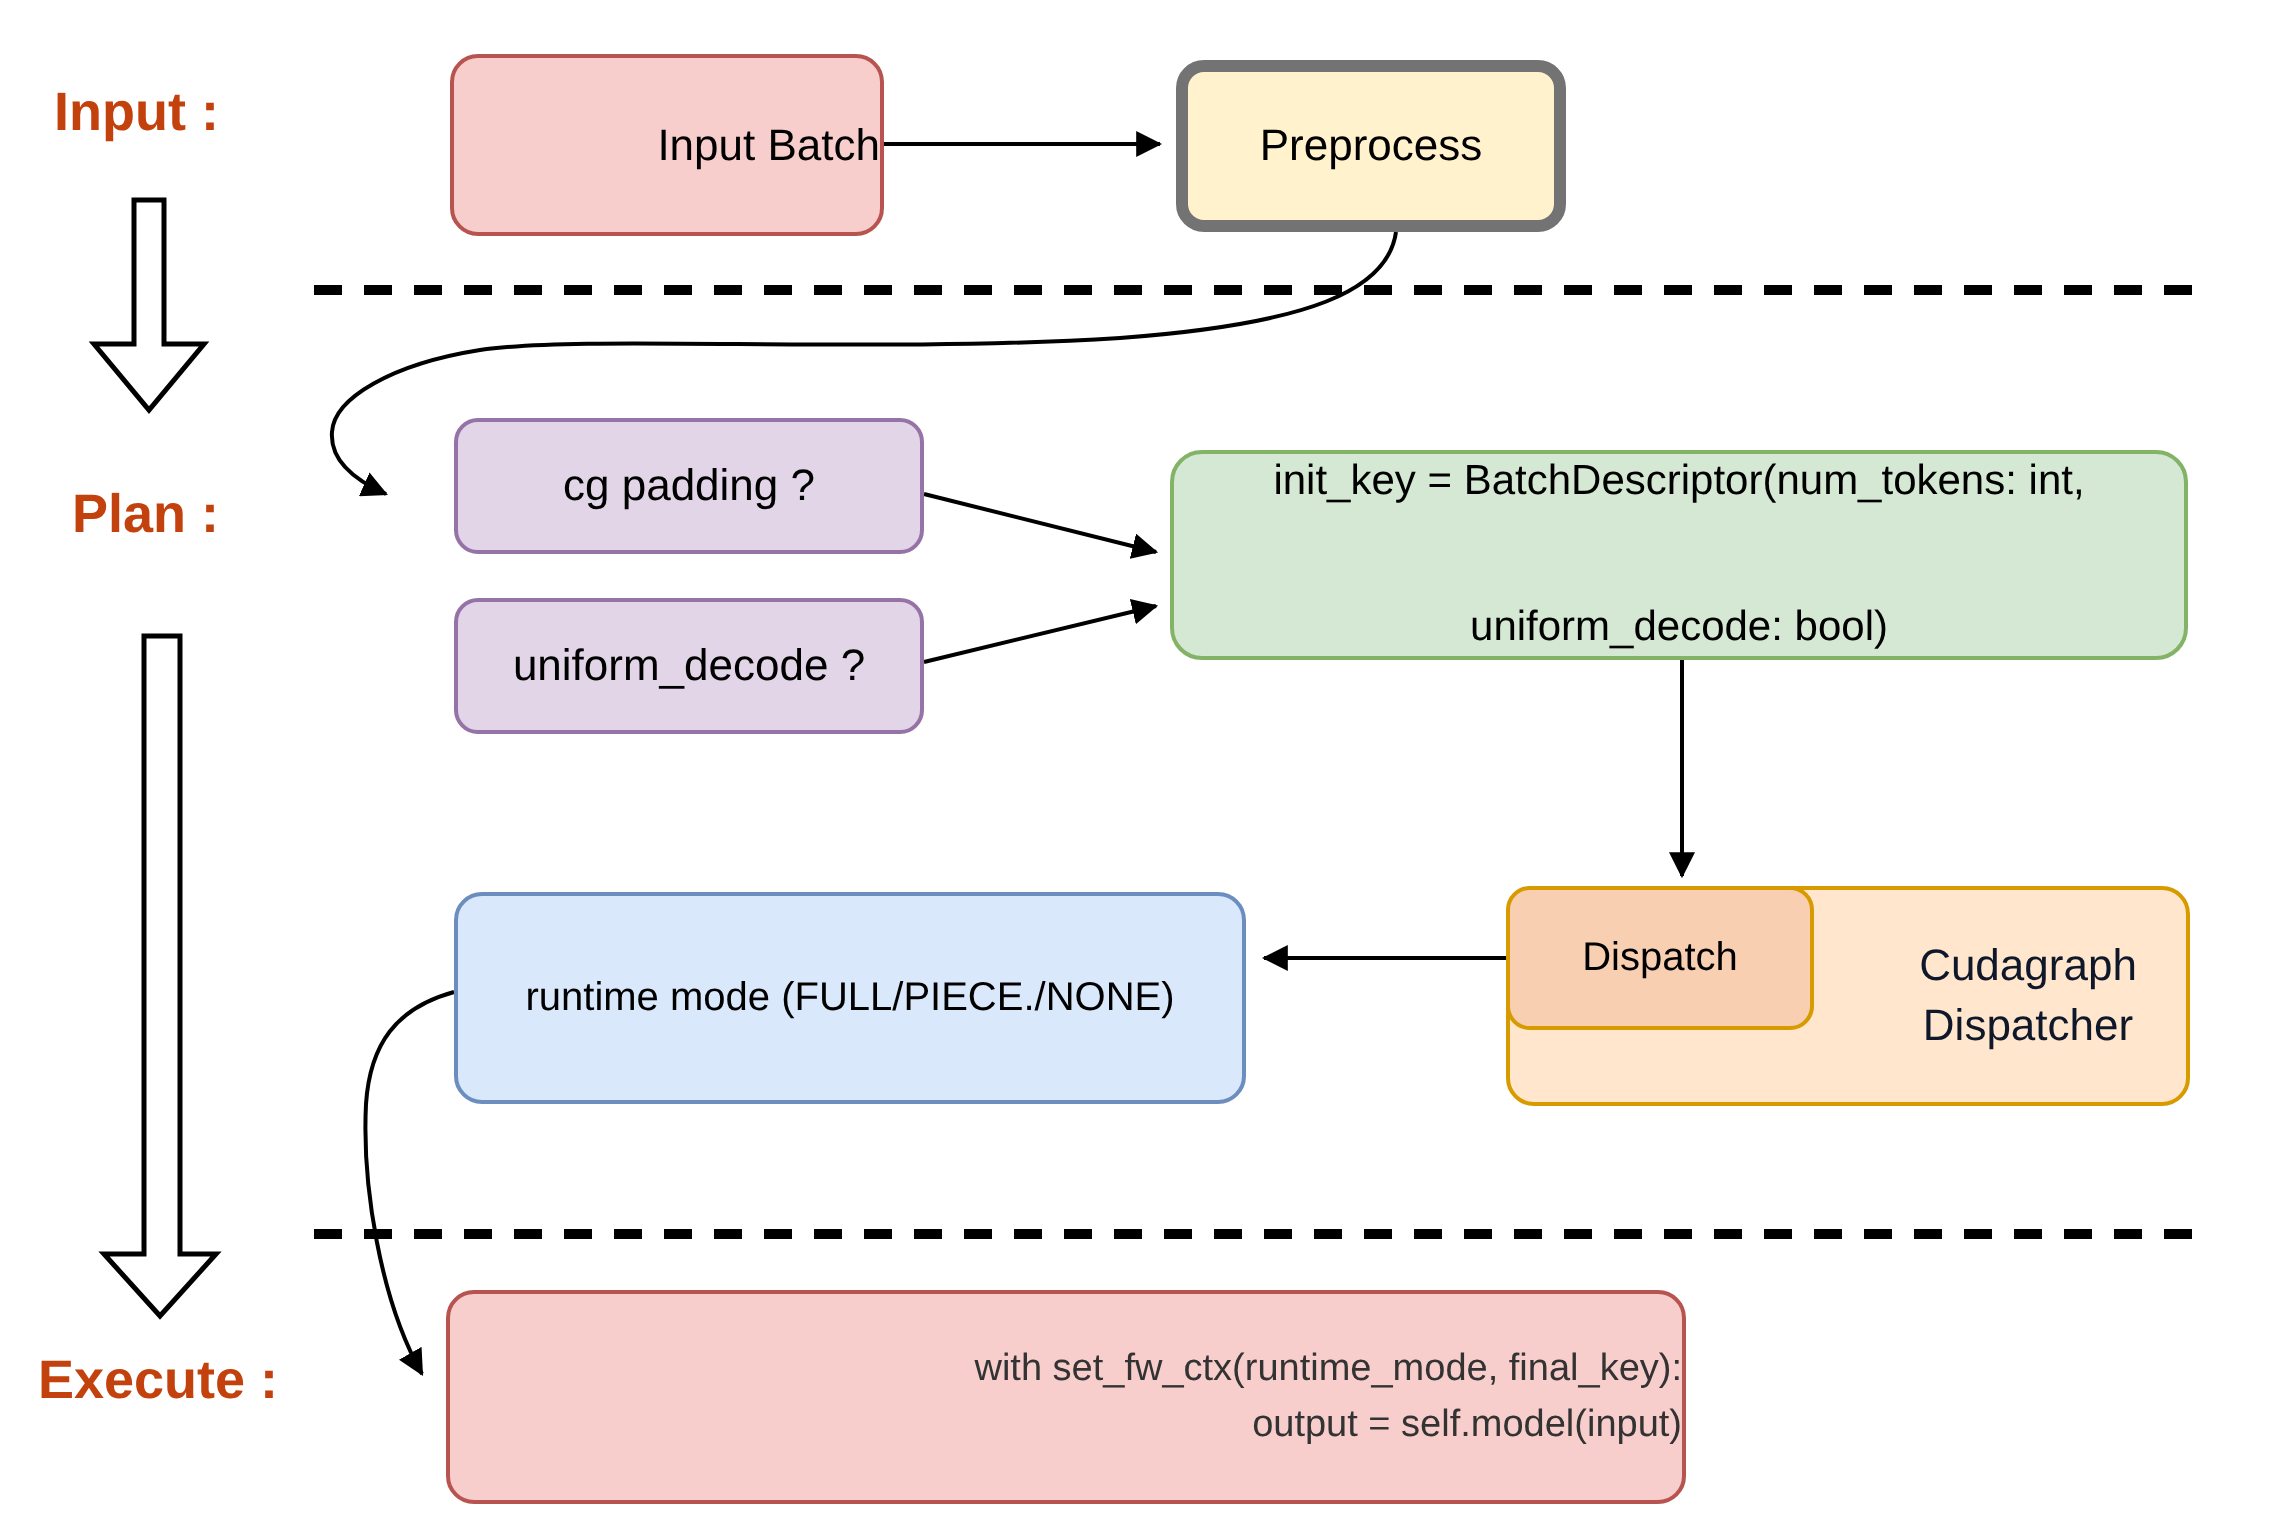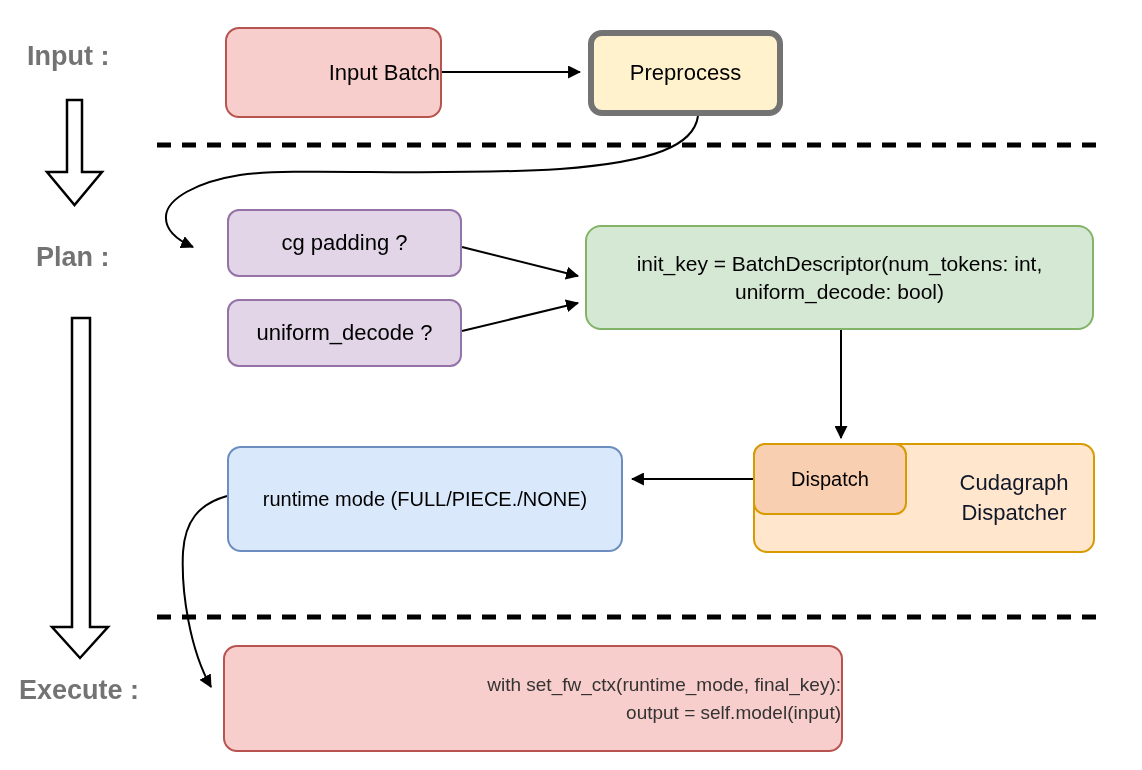--- a/index.html
+++ b/index.html
@@ -14,21 +14,21 @@
   .svg-layer {
     position: absolute;
     left: 0; top: 0;
     width: 1142px; height: 770px;
     pointer-events: none;
   }
   .stage-label {
     position: absolute;
     font-weight: 700;
     font-size: 27px;
-    color: #737373;
+    color: #c2410c;
     white-space: nowrap;
   }
   .node {
     position: absolute;
     box-sizing: border-box;
     border-radius: 14px;
     display: flex;
     flex-direction: column;
     align-items: center;
     justify-content: center;
@@ -41,21 +41,21 @@
   .node.purple { background: #E1D5E7; border: 2px solid #9673A6; border-radius: 12px; }
   .node.green  { background: #D5E8D4; border: 2px solid #82B366; border-radius: 16px; }
   .node.blue   { background: #DAE8FC; border: 2px solid #6C8EBF; }
   .node.orange-outer { background: #FFE6CC; border: 2px solid #D79B00; }
   .node.salmon { background: #F9CFB2; border: 2px solid #D79B00; border-radius: 12px; }
 
   .n-input-batch    { left: 225px; top: 27px;  width: 217px; height: 91px;  font-size: 22px; }
   .n-preprocess     { left: 588px; top: 30px;  width: 195px; height: 86px;  font-size: 22px; }
   .n-cg-padding     { left: 227px; top: 209px; width: 235px; height: 68px;  font-size: 22px; }
   .n-uniform-decode { left: 227px; top: 299px; width: 235px; height: 68px;  font-size: 22px; }
-  .n-init-key       { left: 585px; top: 225px; width: 509px; height: 105px; font-size: 21px; line-height: 28px; }
+  .n-init-key       { left: 585px; top: 225px; width: 509px; height: 105px; font-size: 21px; line-height: 28px; justify-content: space-between; }
   .n-cuda-outer     { left: 753px; top: 443px; width: 342px; height: 110px; }
   .n-dispatch       { left: 753px; top: 443px; width: 154px; height: 72px;  font-size: 20px; }
   .cuda-text {
     position: absolute; left: 933px; top: 468px; width: 162px;
     font-size: 22px; line-height: 30px; text-align: center; color: #0f172a;
   }
   .n-runtime        { left: 227px; top: 446px; width: 396px; height: 106px; font-size: 20px; line-height: 27px; }
   .n-exec-code {
     left: 223px; top: 645px; width: 620px; height: 107px;
     align-items: flex-start; text-align: left;

